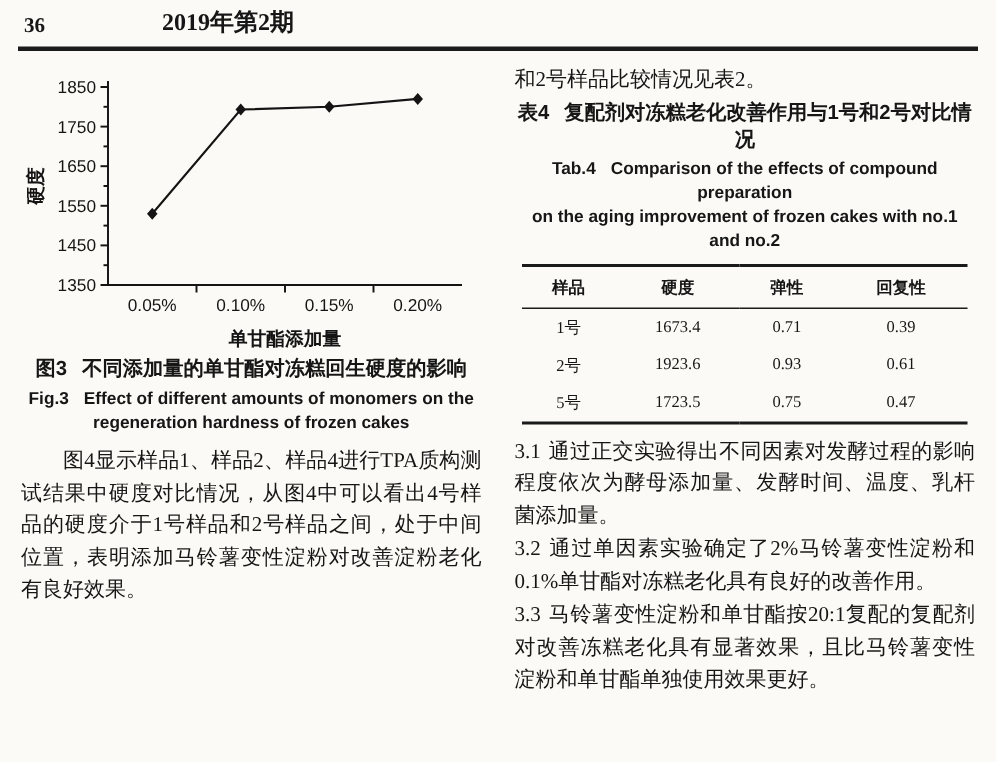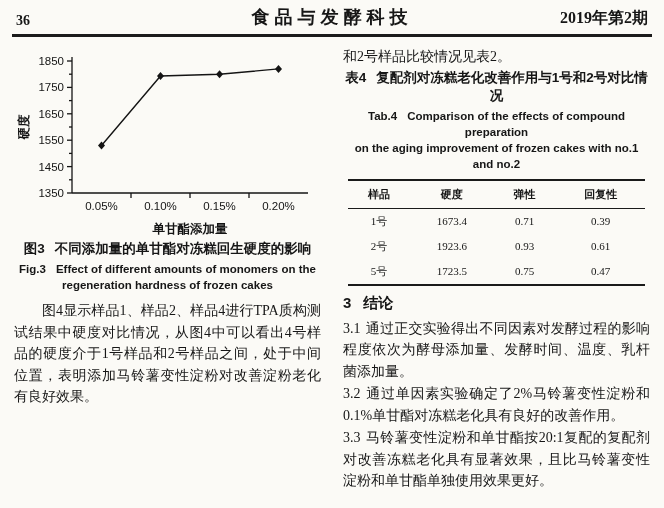--- a/index.html
+++ b/index.html
@@ -54,21 +54,20 @@
   .sec .num{margin-right:12px;}
   .concl{margin:0 0 1px;}
 </style>
 </head>
 <body>
 
 <div class="page">
 
   <header class="header">
     <span class="page-num">36</span>
-    <span class="journal">食品与发酵科技</span>
     <span class="issue">2019年第2期</span>
   </header>
 
   <div class="columns">
 
     <section class="col">
 
       <div class="chart-wrap">
         <svg id="chart" width="310" height="190" viewBox="0 0 310 190">
             <line class="ax" x1="58" y1="8" x2="58" y2="144"></line>
@@ -156,23 +155,20 @@
             </tr>
             <tr>
               <td>5号</td>
               <td>1723.5</td>
               <td>0.75</td>
               <td>0.47</td>
             </tr>
           </tbody>
         </table>
 
-      <h3 class="sec">
-        <span class="num">3</span><span>结论</span>
-      </h3>
 
       <p class="para concl">
         <span class="num">3.1</span><span>通过正交实验得出不同因素对发酵过程的影响程度依次为酵母添加量、发酵时间、温度、乳杆菌添加量。</span>
       </p>
       <p class="para concl">
         <span class="num">3.2</span><span>通过单因素实验确定了2%马铃薯变性淀粉和0.1%单甘酯对冻糕老化具有良好的改善作用。</span>
       </p>
       <p class="para concl">
         <span class="num">3.3</span><span>马铃薯变性淀粉和单甘酯按20:1复配的复配剂对改善冻糕老化具有显著效果，且比马铃薯变性淀粉和单甘酯单独使用效果更好。</span>
       </p>

